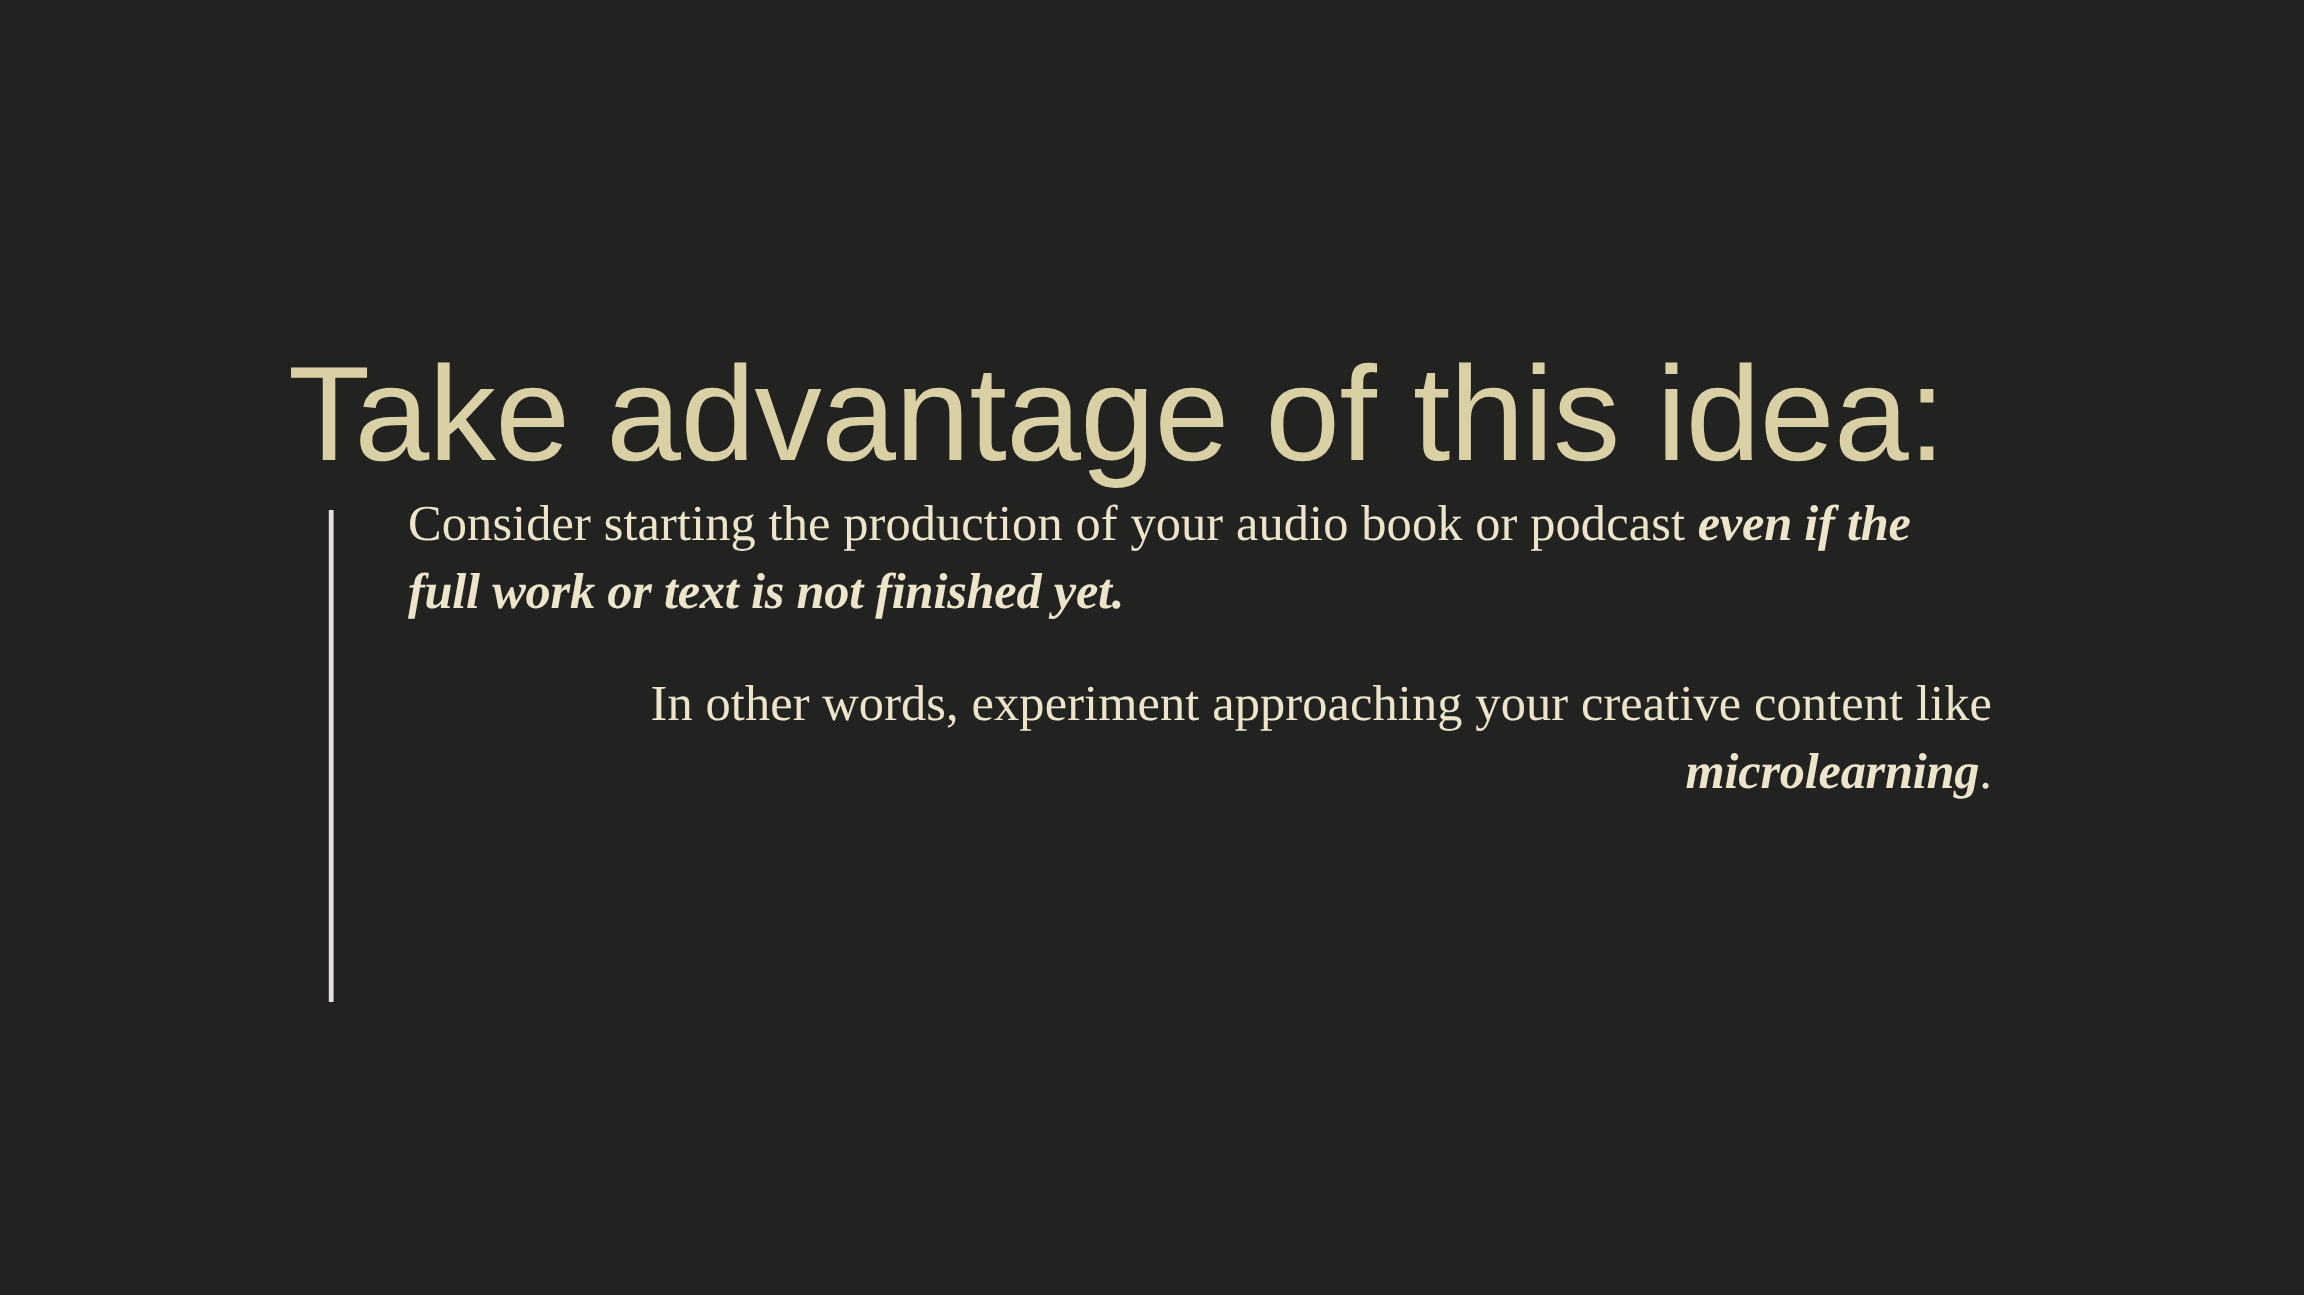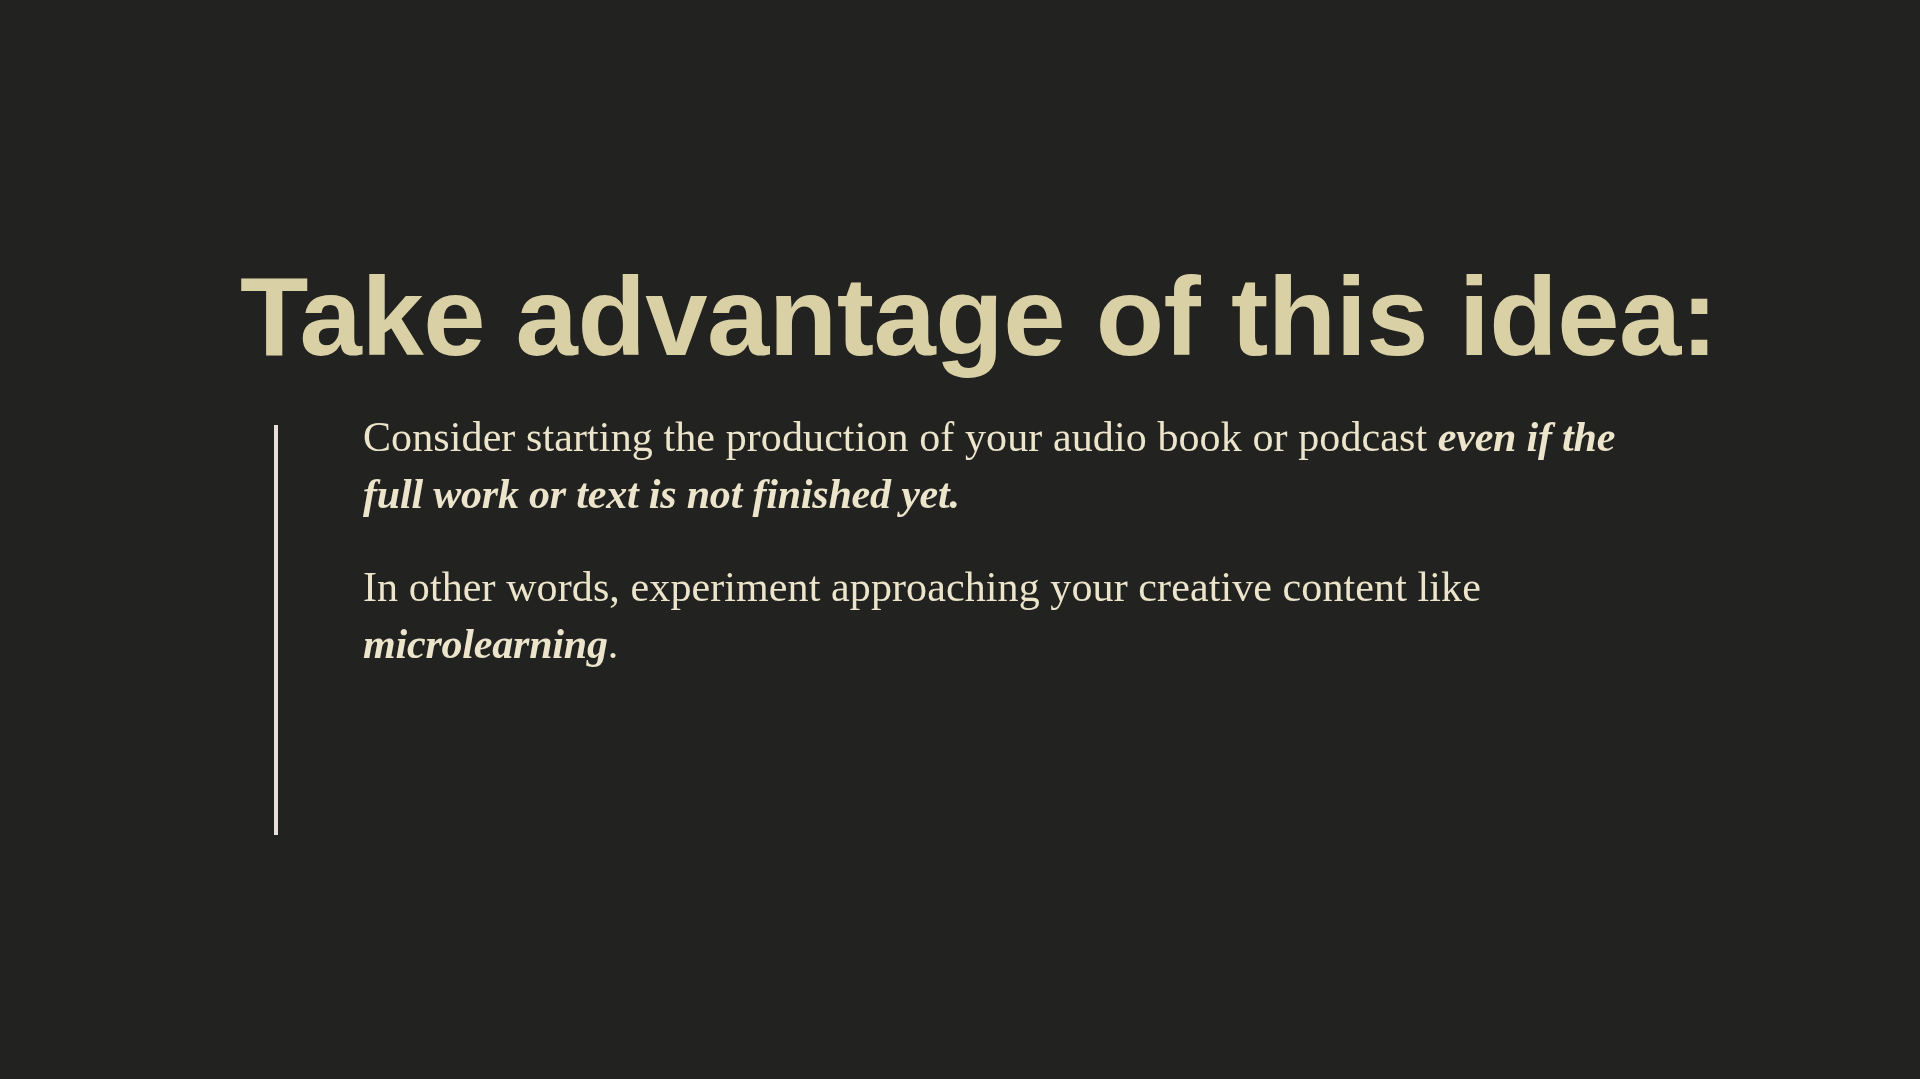--- a/index.html
+++ b/index.html
@@ -20,24 +20,24 @@
     width: 1920px;
     height: 1079px;
     background: #222220;
     box-sizing: border-box;
   }
 
   
   .slide-title {
     position: absolute;
     left: 240px;
-    top: 186px;
+    top: 214px;
     width: 1560px;
     font-family: "Liberation Sans", sans-serif;
-    font-weight: 700;
+    font-weight: 400;
     font-size: 112px;
     line-height: 1.0;
     letter-spacing: -0.5px;
     color: #d9d1a5;
     white-space: nowrap;
   }
 
   
   .body-block {
     position: absolute;
@@ -54,33 +54,33 @@
     width: 4px;
     height: 410px;
     background: #e9dedd;
   }
 
   .paragraphs {
     position: absolute;
     left: 66px;
     top: -16px;
     width: 1320px;
-    margin-left: 23px;
   }
 
   .para {
     font-family: "Liberation Serif", serif;
     font-size: 42px;
     line-height: 57px;
     color: #ece5cc;
     margin: 0 0 36px 0;
     letter-spacing: 0.1px;
   }
   .para:last-child {
     margin-bottom: 0;
+    text-align: right;
   }
 
   .em {
     font-weight: bold;
     font-style: italic;
     color: #ece5cc;
     letter-spacing: -0.2px;
   }
 </style>
 </head>

